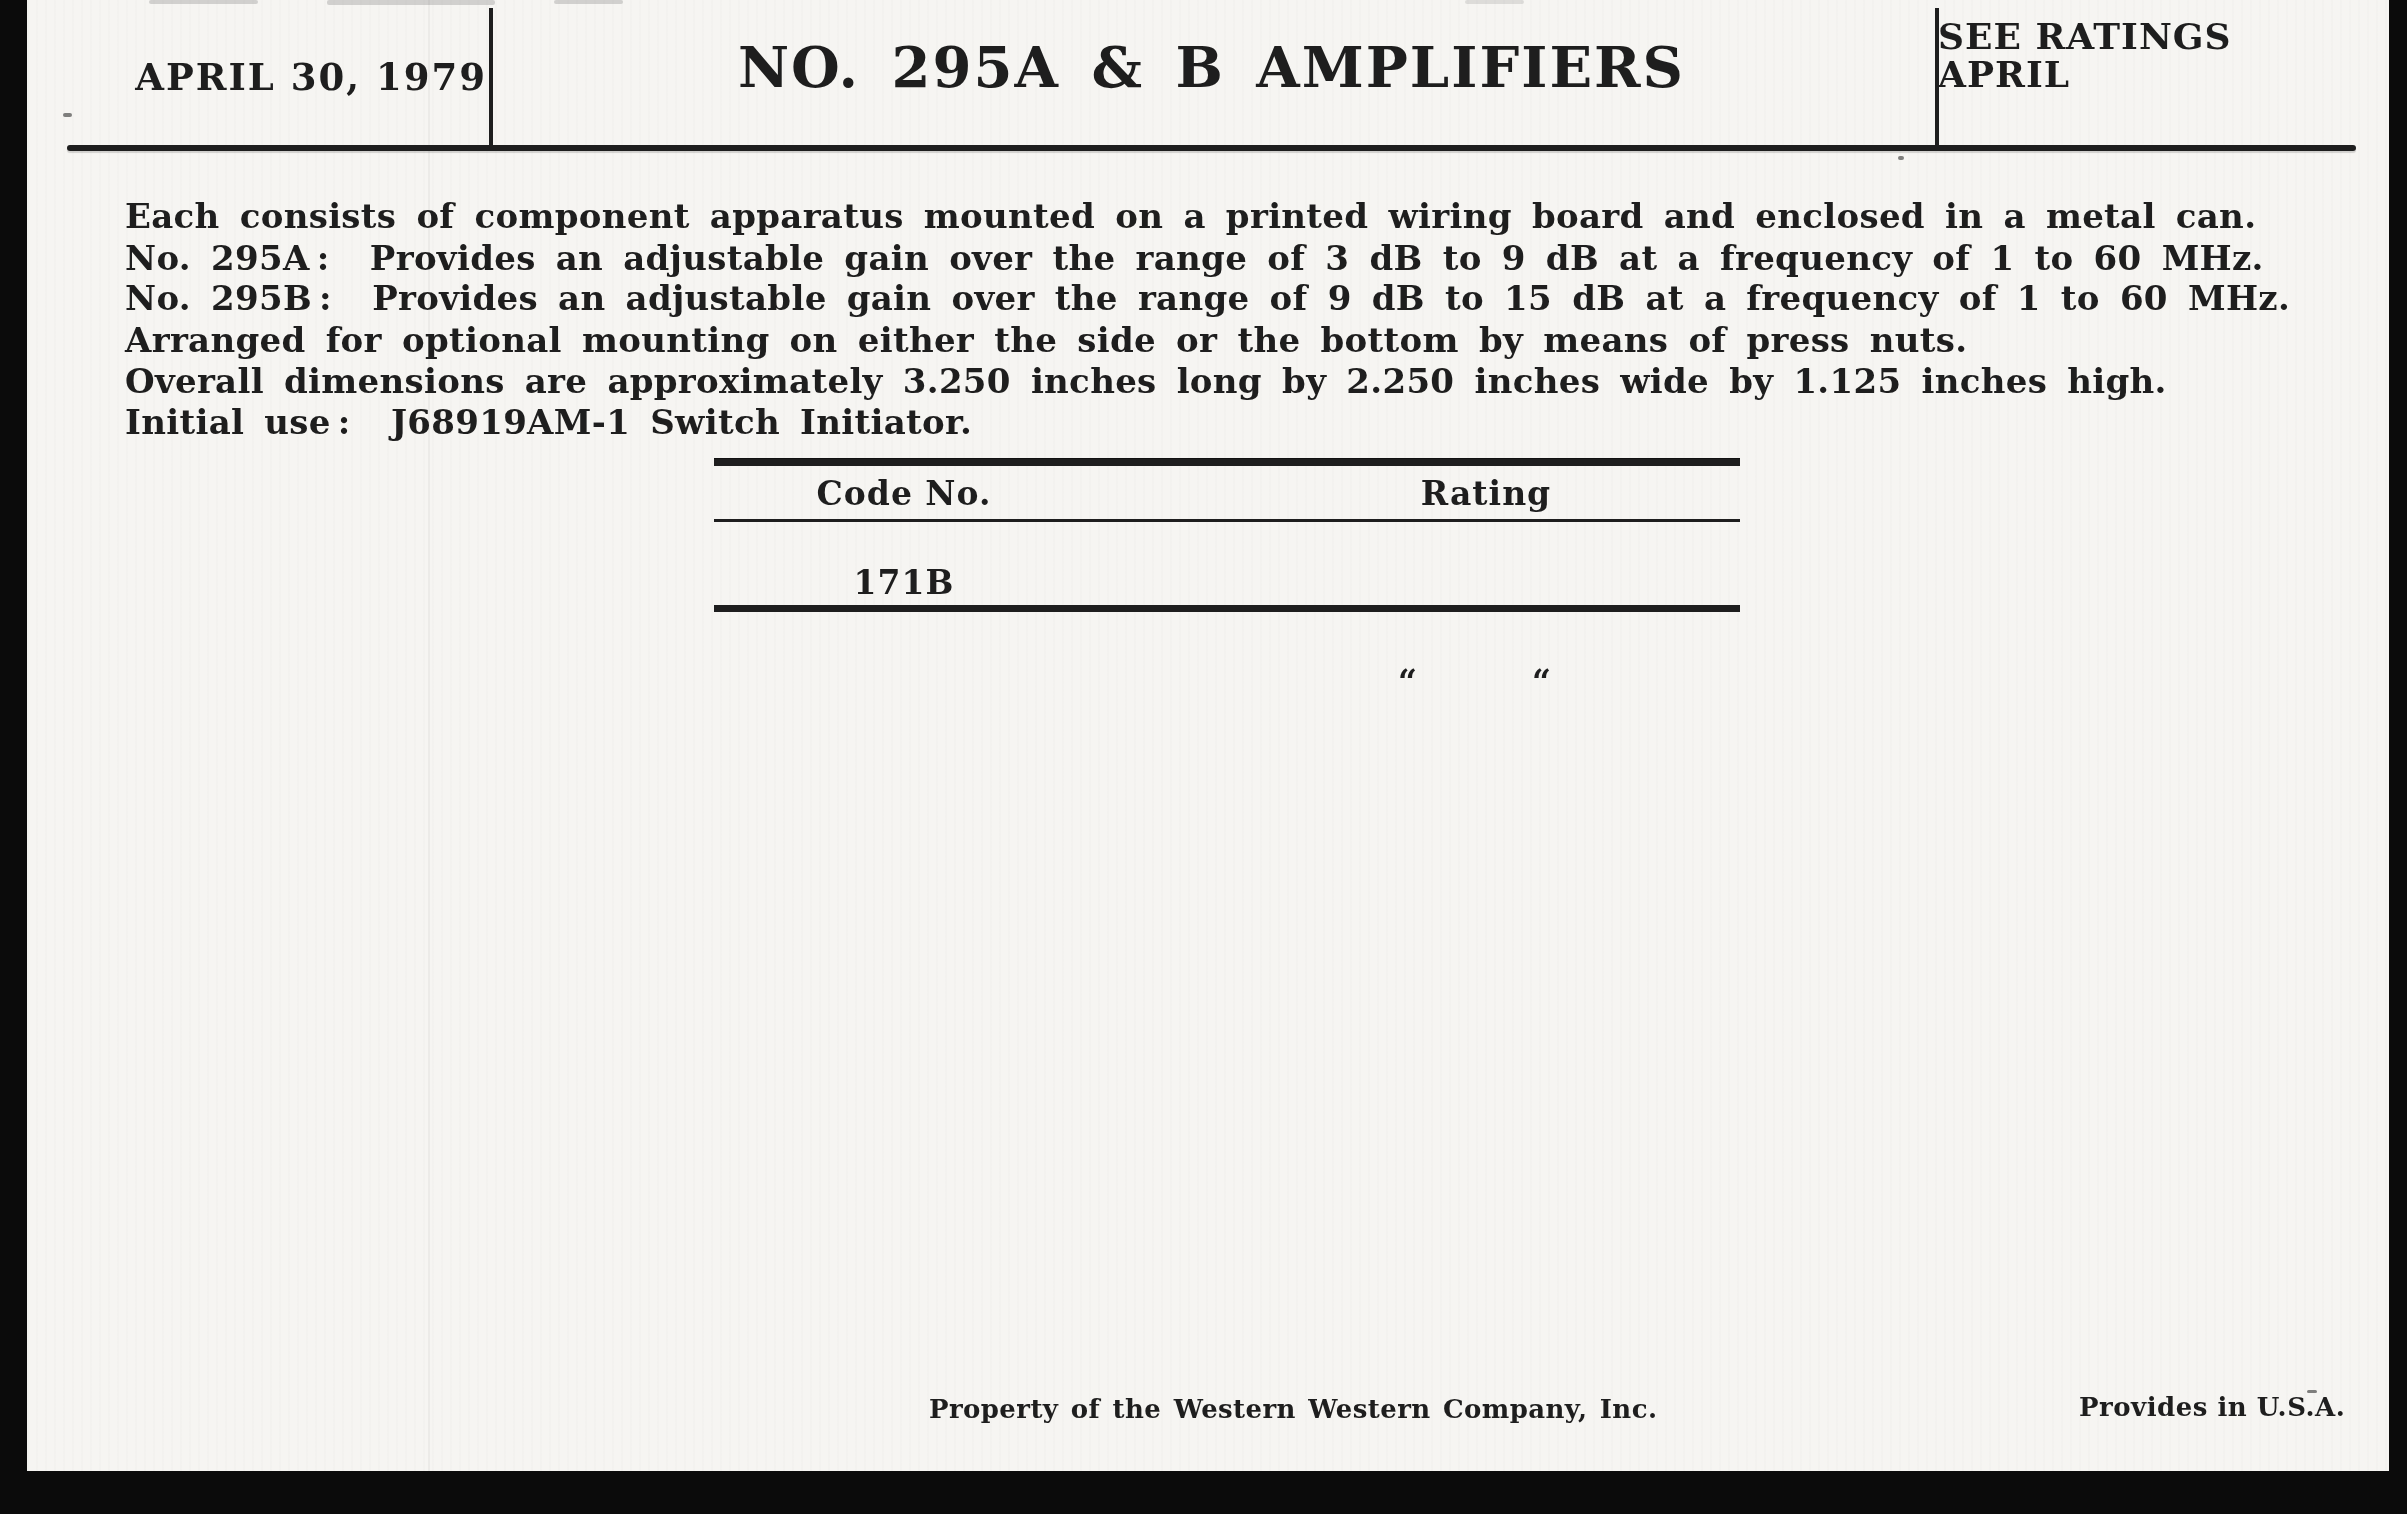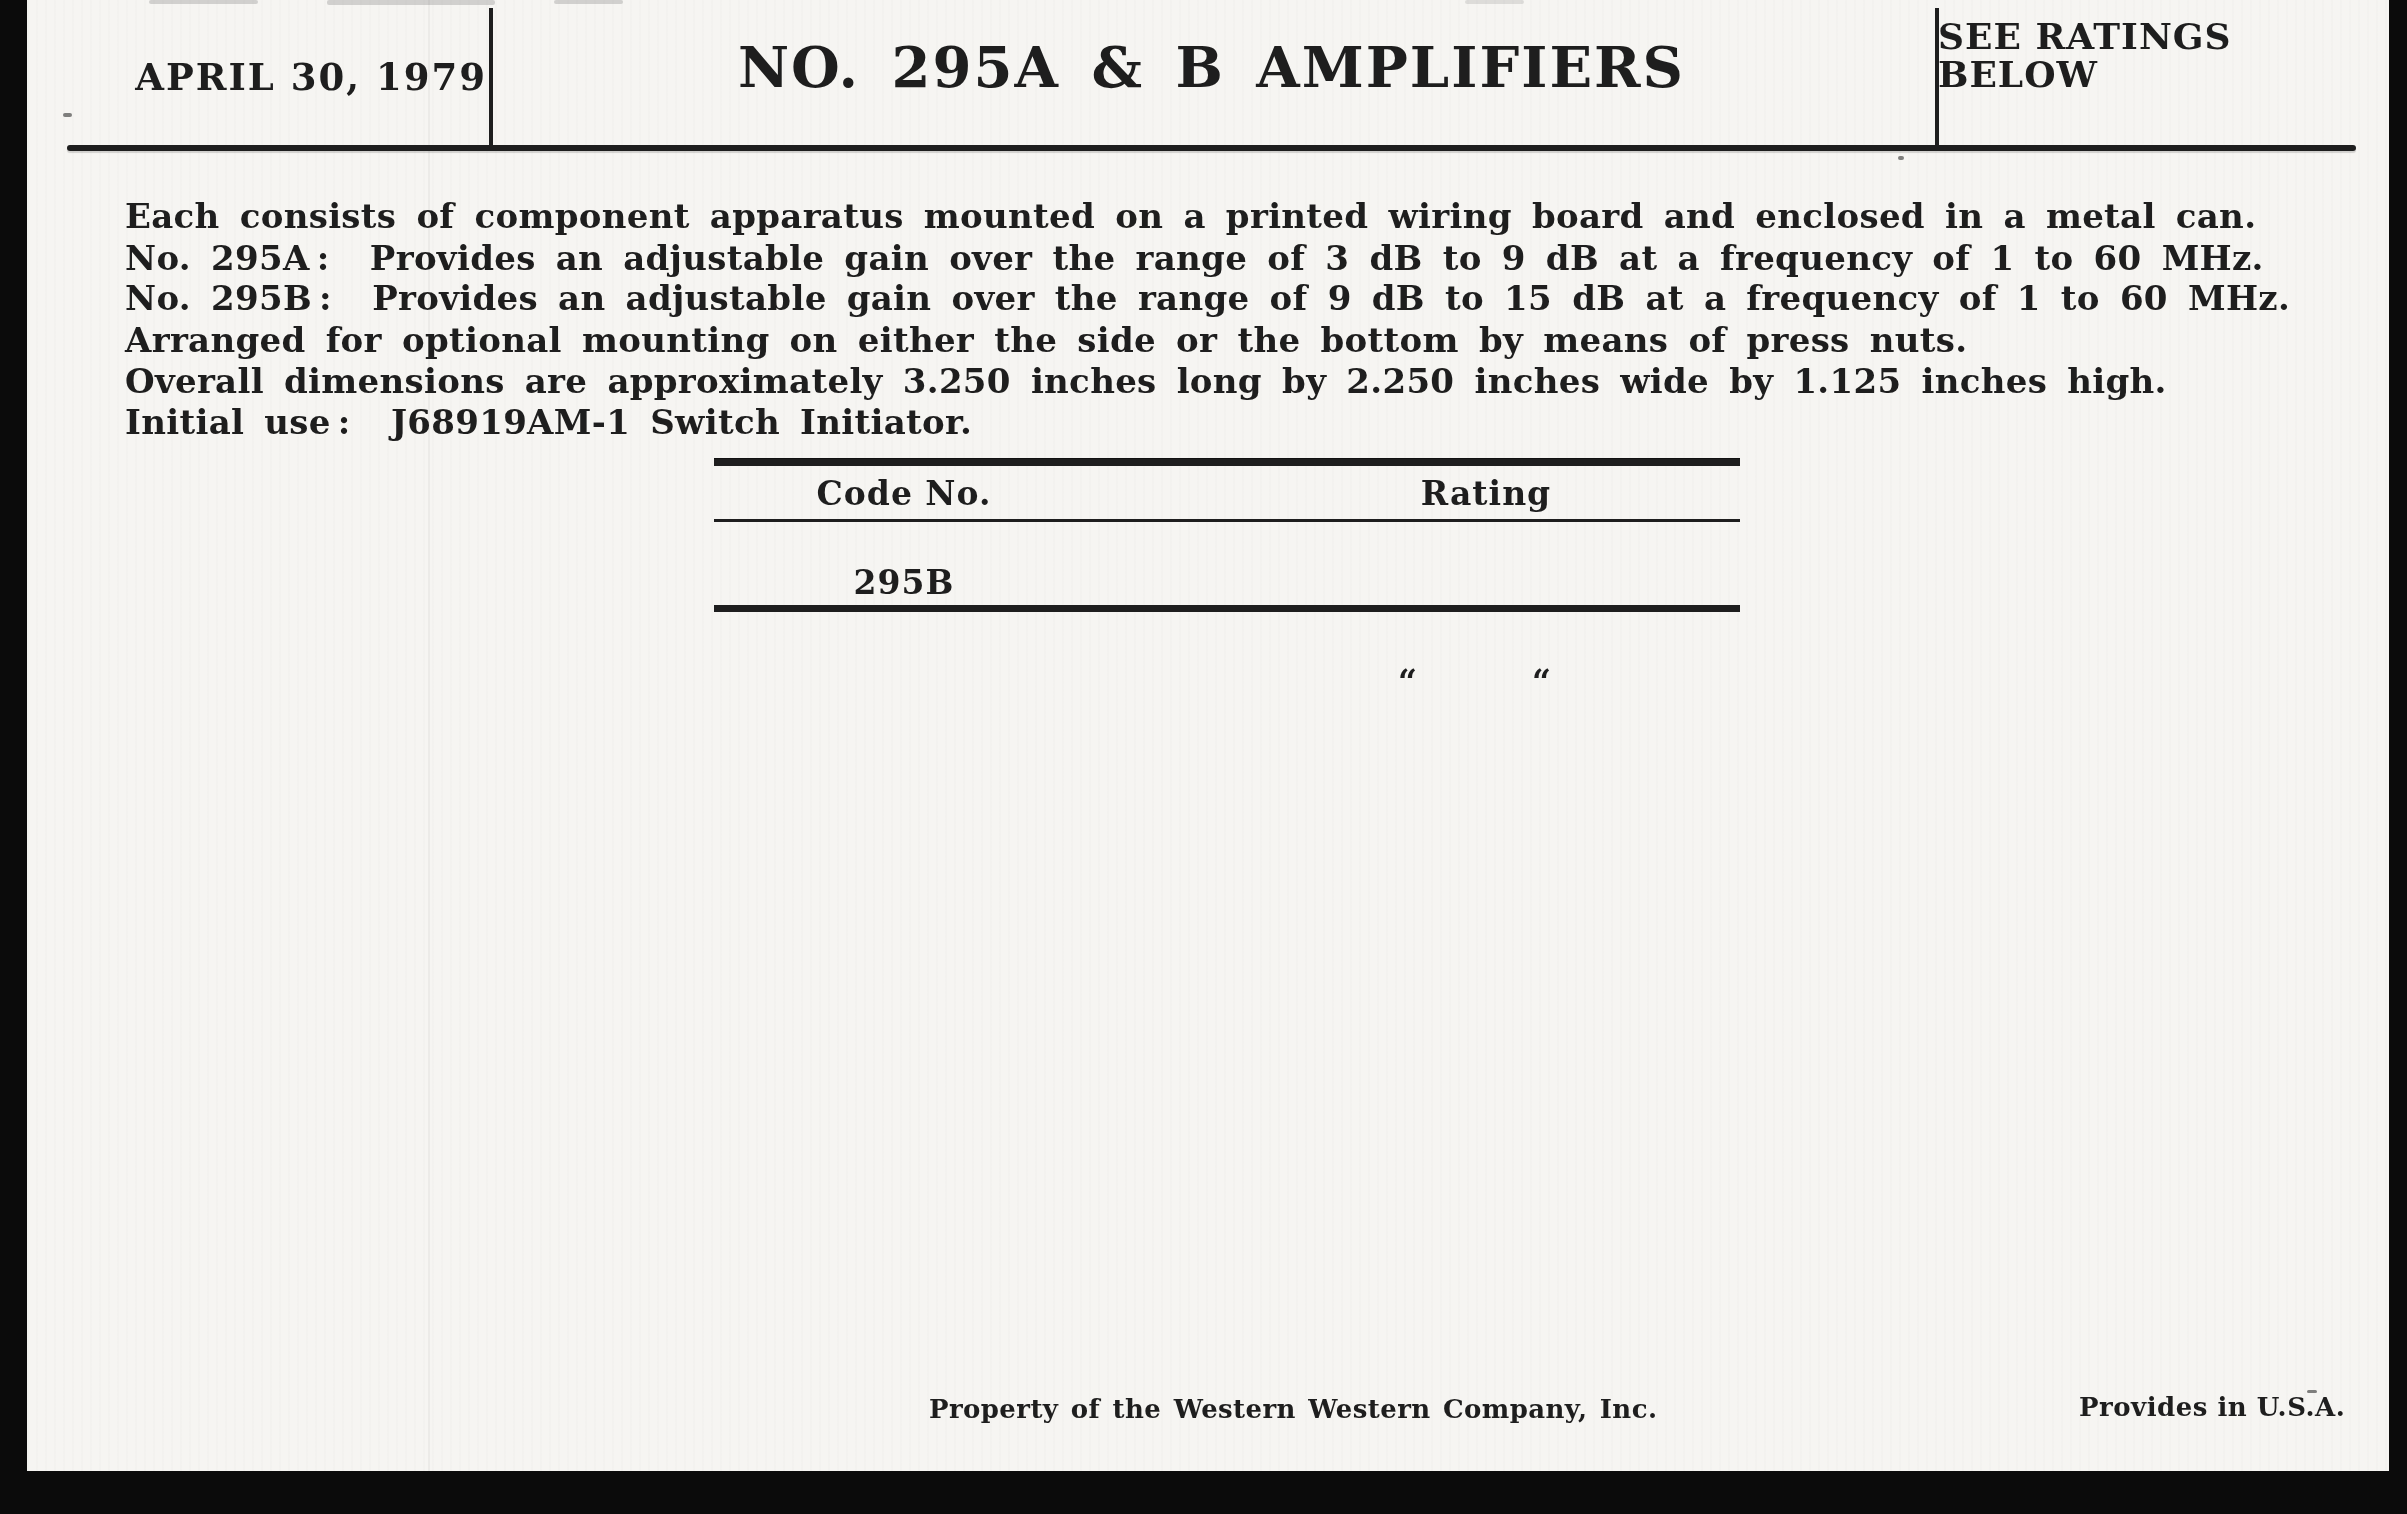--- a/index.html
+++ b/index.html
@@ -73,40 +73,40 @@
   <div class="speck sp2"></div>
   <div class="speck sp3"></div>
 
   <header>
     <div class="date">APRIL 30, 1979</div>
     <div class="vline v1"></div>
     <h1 class="title">NO. 295A &amp; B AMPLIFIERS</h1>
     <div class="vline v2"></div>
     <div class="ratings-note">
       <div>SEE RATINGS</div>
-      <div>BELOW</div>
+      <div>APRIL</div>
     </div>
     <div class="hrule"></div>
   </header>
 
   <main>
     <div class="bline l0">Each consists of component apparatus mounted on a printed wiring board and enclosed in a metal can.</div>
     <div class="bline l1">No. 295A :&nbsp; Provides an adjustable gain over the range of 3 dB to 9 dB at a frequency of 1 to 60 MHz.</div>
     <div class="bline l2">No. 295B :&nbsp; Provides an adjustable gain over the range of 9 dB to 15 dB at a frequency of 1 to 60 MHz.</div>
     <div class="bline l3">Arranged for optional mounting on either the side or the bottom by means of press nuts.</div>
     <div class="bline l4">Overall dimensions are approximately 3.250 inches long by 2.250 inches wide by 1.125 inches high.</div>
     <div class="bline l5">Initial use :&nbsp; J68919AM-1 Switch Initiator.</div>
   </main>
 
   <section class="rtable">
     <div class="trule top"></div>
     <div class="tcell col1 throw">Code No.</div>
     <div class="tcell col2 throw">Rating</div>
     <div class="trule mid"></div>
-    <div class="tcell col1 r2">295B</div>
+    <div class="tcell col1 r2">171B</div>
     <div class="tcell col2 r2">
       <span class="ditto d1">“</span>
       <span class="ditto d2">“</span>
     </div>
     <div class="trule bot"></div>
   </section>
 
   <footer>
     <div class="f-left">Property of the Western Western Company, Inc.</div>
     <div class="f-right">Provides in U.S.A.</div>

